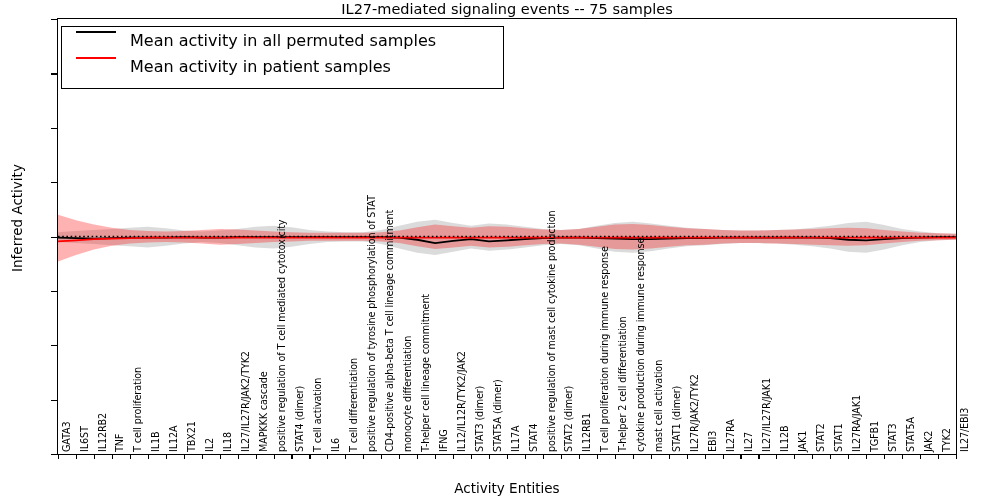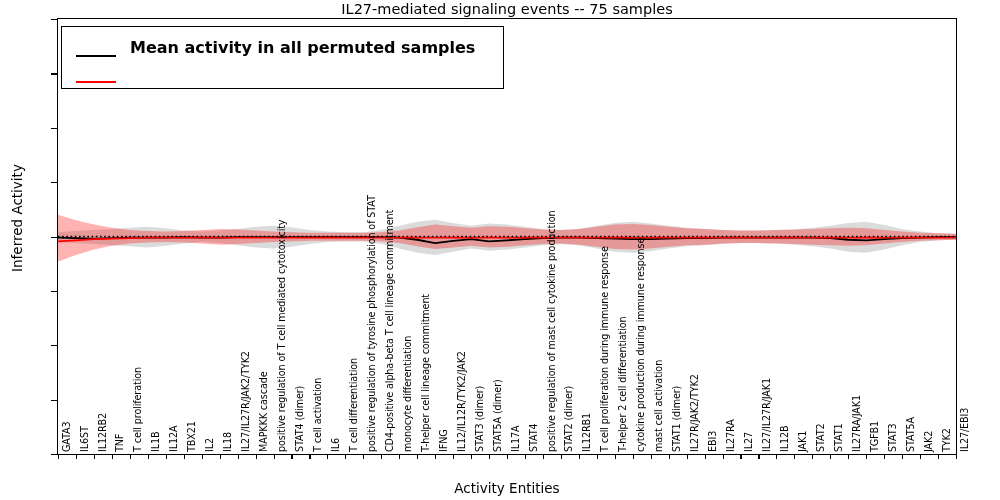--- a/index.html
+++ b/index.html
@@ -117,23 +117,22 @@
     top: 26px;
     background: #ffffff;
     border: 1.2px solid #000000;
     padding: 4px 10px 4px 6px;
     box-sizing: border-box;
     width: 443px;
     height: 63px;
   }
   .legend-row {
     display: flex;
-    align-items: flex-end;
+    align-items: flex-start;
     height: 26px;
-    font-weight: bold;
   }
   .legend-swatch {
     width: 40px;
     height: 2px;
     margin: 0 14px 0 8px;
     flex: none;
   }
   .legend-text {
     font-size: 16px;
     color: #000000;
@@ -286,16 +285,17 @@
       <div class="xtick-label" style="left: 959.6px;">IL27/EBI3</div>
     </div>
 
   <div id="legend">
     <div class="legend-row">
       <span class="legend-swatch" style="background:#000000;"></span>
       <span class="legend-text">Mean activity in all permuted samples</span>
     </div>
     <div class="legend-row">
       <span class="legend-swatch" style="background:#ff0000;"></span>
+      <span class="legend-text">Mean activity in patient samples</span>
     </div>
   </div>
 
 </div>
 
 </body></html>

